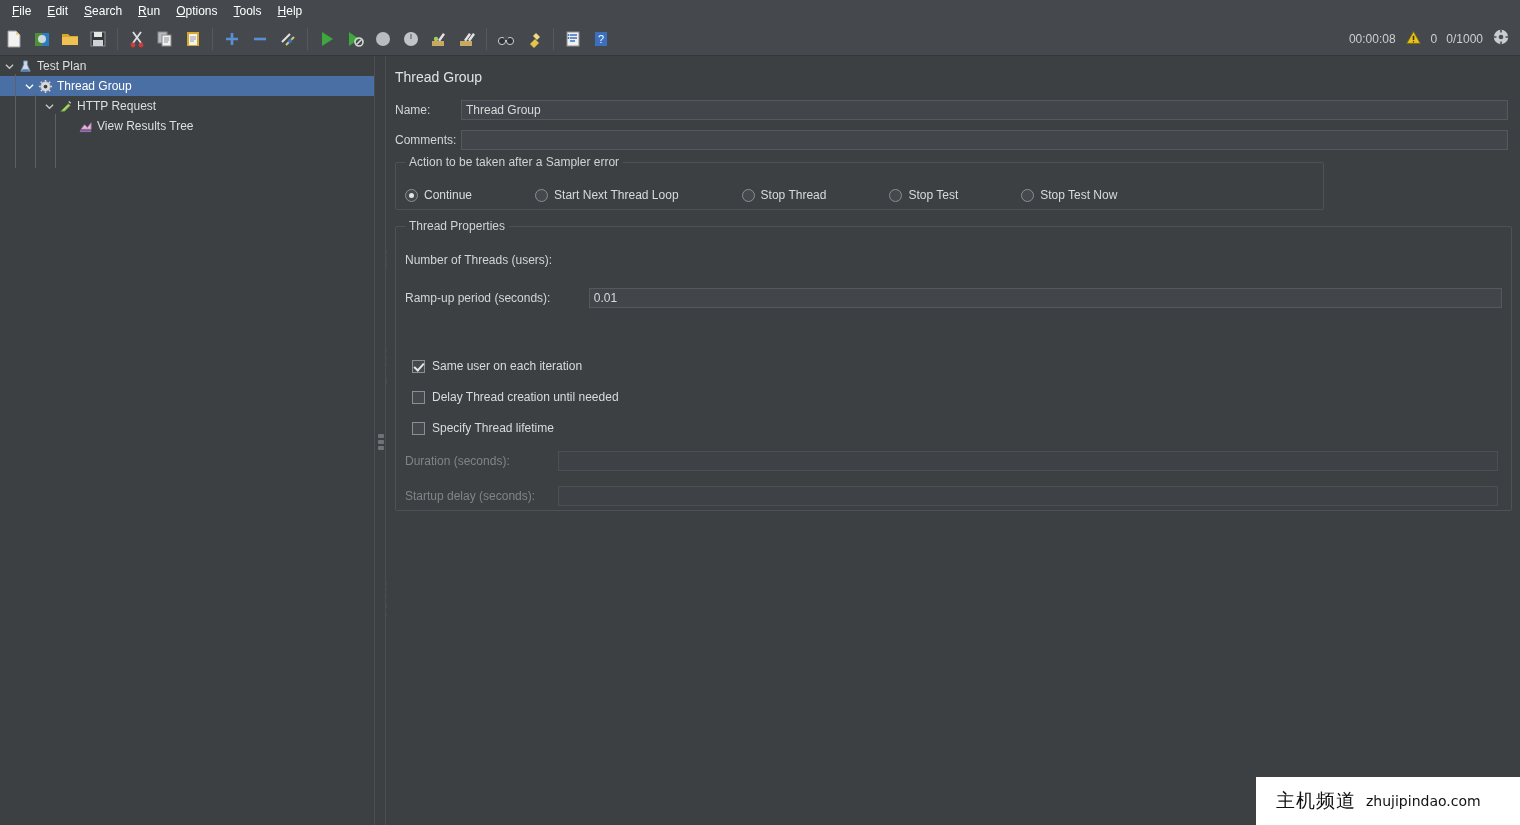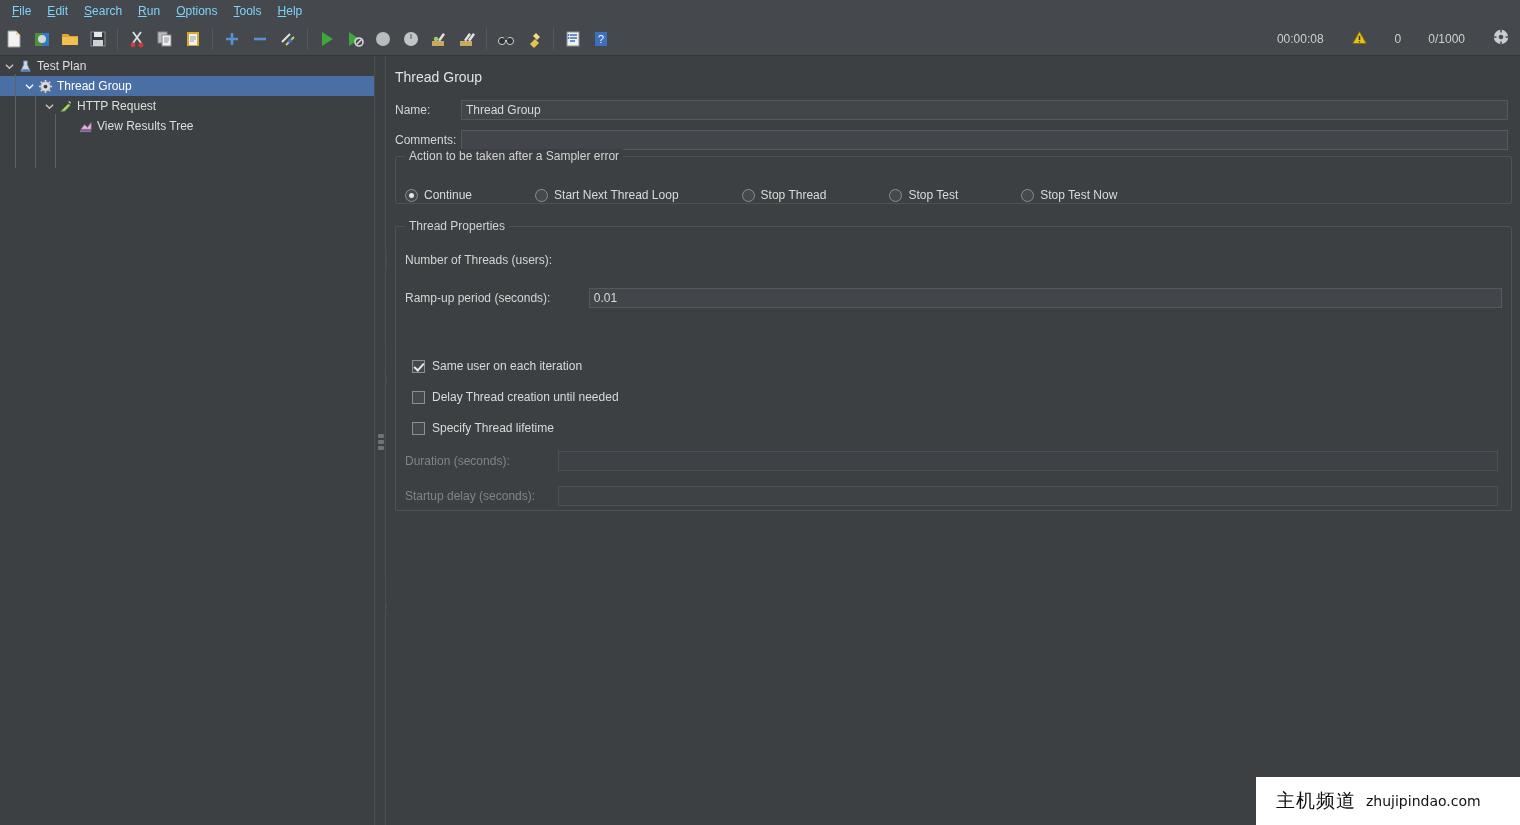--- a/index.html
+++ b/index.html
@@ -33,21 +33,21 @@
     position: absolute; top: 0; left: 0;
     width: 1520px; height: 22px;
     background: #45494d;
     display: flex; align-items: center;
     padding-left: 4px;
     z-index: 20;
   }
   .menu-item {
     padding: 2px 8px;
     font-size: 12px;
-    color: #7dd3fc;
+    color: #ffffff;
     cursor: default;
   }
   .menu-item u { text-decoration: underline; }
 
   
   #toolbar {
     position: absolute; top: 22px; left: 0;
     width: 1520px; height: 34px;
     background: #45494d;
     border-bottom: 1px solid #35383b;
@@ -64,21 +64,21 @@
   .tb-sep {
     width: 1px; height: 22px;
     background: #55585c;
     margin: 0 5px;
   }
   .tb-spacer { flex: 1; }
 
   
   #status-area {
     display: flex; align-items: center;
-    gap: 27px;
+    gap: 9px;
     padding-right: 10px;
     font-size: 12px;
     color: #cfcfcf;
   }
 
   
   #tree-panel {
     position: absolute;
     top: 56px; left: 0;
     width: 374px; height: 769px;
@@ -591,21 +591,21 @@
   <div class="field-row" style="left:8px; top:44px; width:1117px;">
     <span class="field-label" style="width:66px;">Name:</span>
     <input class="text-input" style="width: 1047px;" value="Thread Group">
   </div>
 
   <div class="field-row" style="left:8px; top:74px; width:1117px;">
     <span class="field-label" style="width:66px;">Comments:</span>
     <input class="text-input" style="width: 1047px;" value="">
   </div>
 
-  <div class="groupbox" style="left:8px; top:100px; width:1117px; height:48px;">
+  <div class="groupbox" style="left:8px; top:106px; width:929px; height:48px;">
     <span class="gb-title">Action to be taken after a Sampler error</span>
   </div>
 
   <div class="radio-group" style="left:18px; top:132px;gap:45px;">
     <label class="radio-opt checked">
       <span class="radio-mark"></span>
       <span>Continue</span>
     </label>
     <label class="radio-opt">
       <span class="radio-mark"></span>

